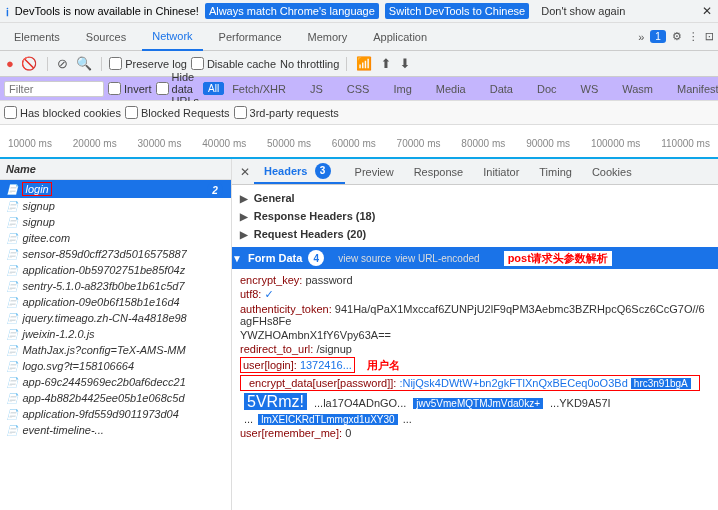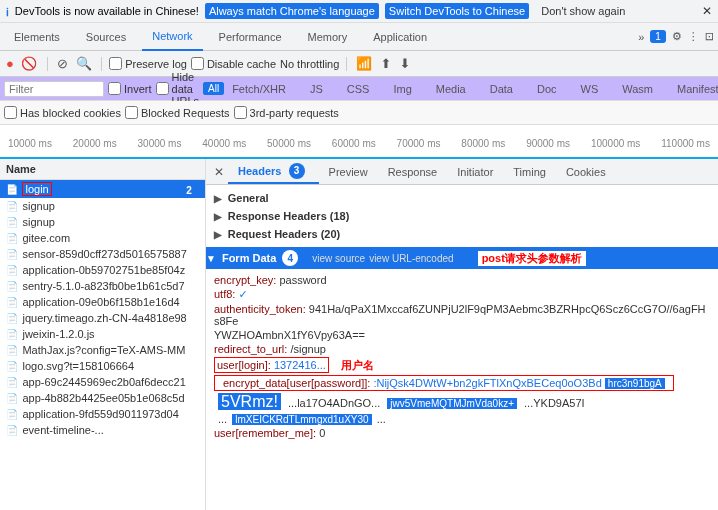--- a/index.html
+++ b/index.html
@@ -84,21 +84,21 @@
       height: 34px;
       display: flex;
       align-items: center;
       padding: 0 8px;
       position: relative;
       overflow: hidden;
     }
     .timeline-labels { display: flex; width: 100%; font-size: 10px; color: #888; justify-content: space-between; padding-top: 4px; }
 
     
-    .left-panel { width: 206px; border-right: 1px solid #ddd; display: flex; flex-direction: column; overflow: hidden; }
+    .left-panel { width: 232px; border-right: 1px solid #ddd; display: flex; flex-direction: column; overflow: hidden; font-style: italic; }
     .left-panel-header { display: flex; padding: 4px 6px; font-size: 11px; font-weight: bold; color: #333; border-bottom: 1px solid #ddd; background: #f1f3f4; }
     .request-list { overflow-y: auto; flex: 1; }
     .request-item { display: flex; align-items: center; padding: 2px 6px; cursor: pointer; font-size: 11px; color: #333; gap: 4px; white-space: nowrap; overflow: hidden; text-overflow: ellipsis; }
     .request-item.selected { background: #1a73e8; color: #fff; }
 
     
     .right-panel { flex: 1; display: flex; flex-direction: column; overflow: hidden; position: relative; }
 
     
     .panel-tabs { display: flex; align-items: center; background: #f1f3f4; border-bottom: 1px solid #ccc; height: 26px; padding: 0 4px; }

